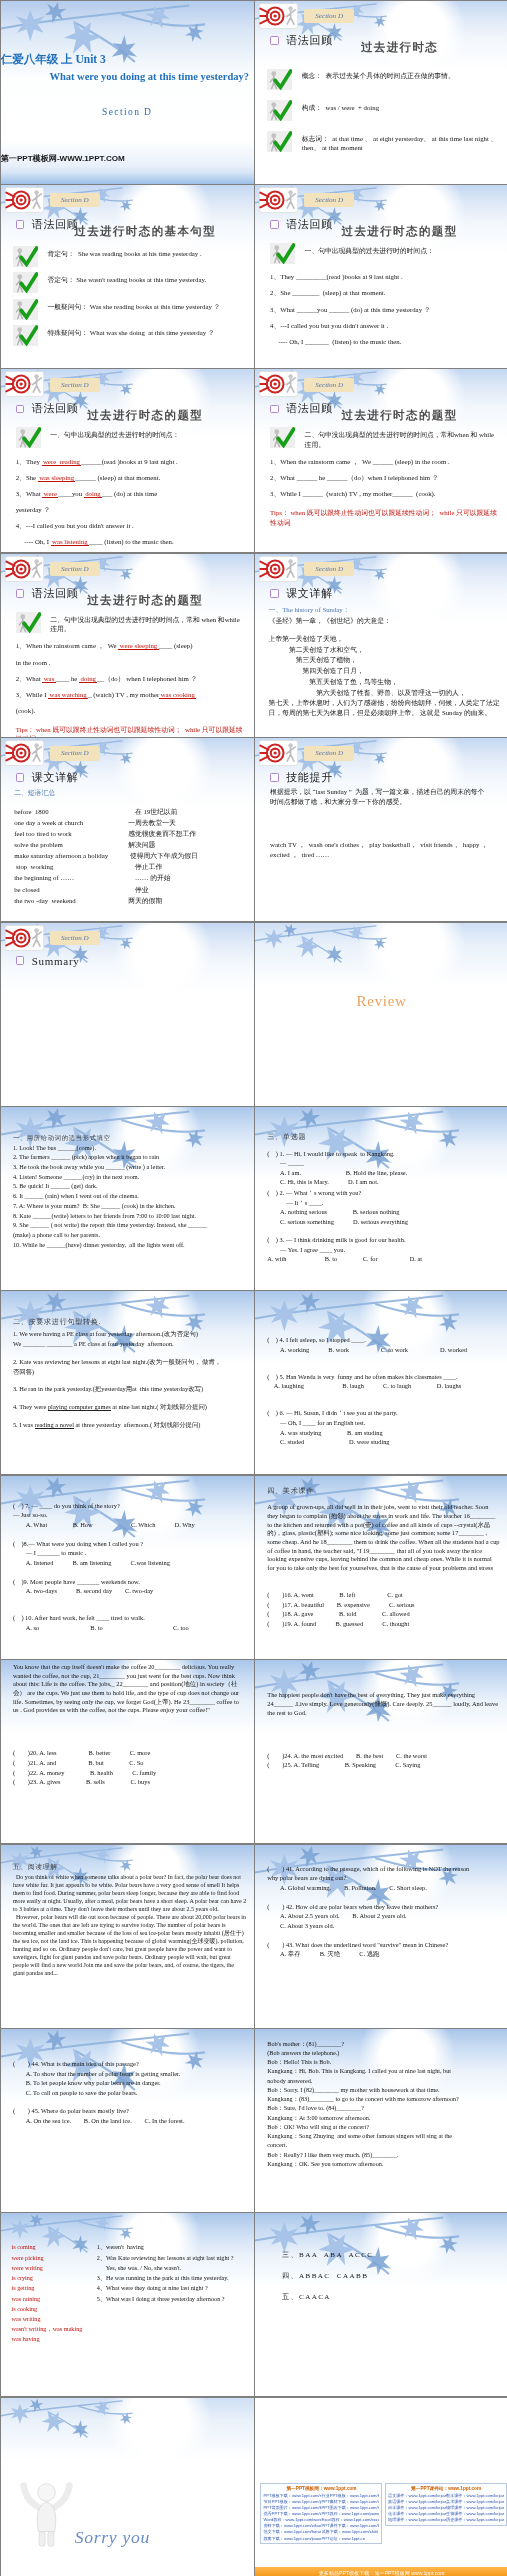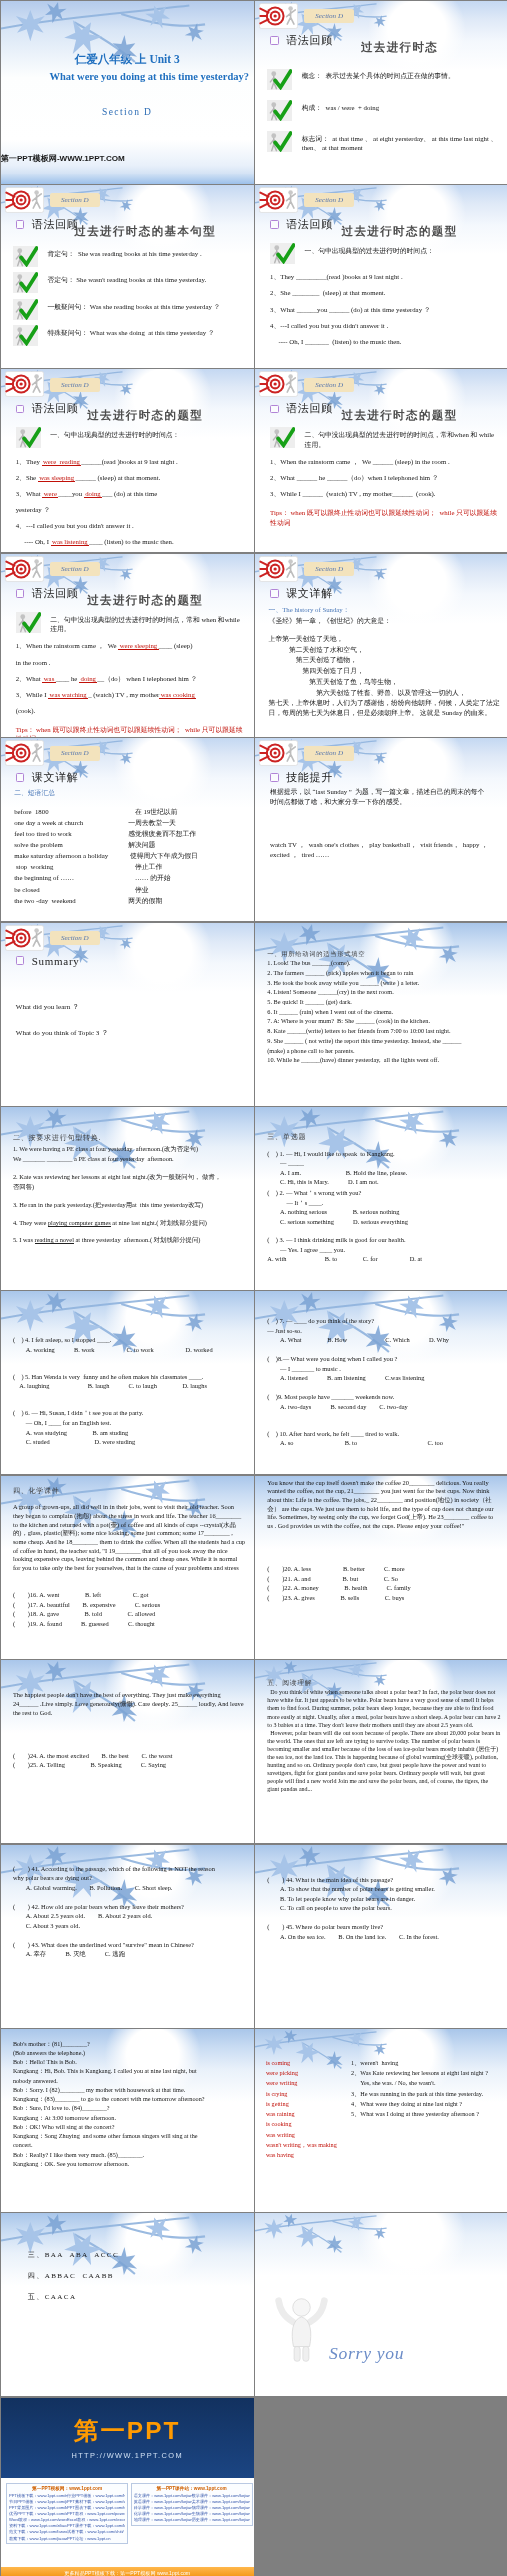--- a/index.html
+++ b/index.html
@@ -41,21 +41,21 @@
   .redu{color:#c11008;border-bottom:0.9px solid #c11008;padding:0 1.4px;}
   .u{border-bottom:0.7px solid #222;}
   .tip{color:#c11008;font-size:5.8px;}
   .mt{margin-top:9.5px;}
   .para{line-height:1.36;}
   .chk{display:flex;align-items:flex-start;}
   .chk svg{flex:0 0 auto;margin-right:9.5px;}
   .chk .lt{padding-top:2.7px;font-size:6.8px;}
   .pair span:first-child{display:inline-block;min-width:114px;}
   
-  .s1 .t1{position:absolute;top:51px;left:0;right:0;text-align:center;font-size:11.5px;font-weight:700;color:#1f6fbf;}
+  .s1 .t1{position:absolute;top:51px;left:0;right:0;text-align:left;font-size:11.5px;font-weight:700;color:#1f6fbf;}
   .s1 .t2{position:absolute;top:70px;left:0;right:0;text-align:center;font-size:10.5px;font-weight:700;color:#1f6fbf;margin-left:44px;}
   .s1 .t3{position:absolute;top:106px;left:0;right:0;text-align:center;font-size:9.5px;color:#2d6db5;letter-spacing:1.4px;}
   .s1 .t4{position:absolute;top:152px;left:0;right:0;text-align:left;font-size:8.1px;font-weight:700;color:#1a1a1a;
           font-family:"Liberation Sans","DejaVu Sans",sans-serif;}
   .s2 .sbody{top:68px;} .s2 .chk{margin-bottom:10.2px;}
   .s3 .sbody{top:61px;} .s3 .chk{margin-bottom:5.4px;}
   .qs .sbody{top:58px;left:15px;} .qs .ln{font-size:6.8px;margin-bottom:6.8px;} .qs .chk{margin-bottom:8.1px;}
   .s8 .sbody{top:51px;left:13.5px;} .s8 .ln{font-size:6.8px;margin-bottom:1.4px;}
   .s9 .sbody{top:50px;left:13.5px;} .s9 .ln{font-size:6.8px;margin-bottom:1.7px;}
   .s10 .sbody{top:49px;left:15px;right:17.6px;} .s10 .ln{font-size:6.8px;}
@@ -583,24 +583,36 @@
     <path d="M2 8 L14 14 M2 19 L12 19 M2 30 L14 24" stroke="#cc2222" stroke-width="3" stroke-linecap="round"></path>
     <circle cx="47" cy="8" r="3.4" fill="#c9c9c9"></circle>
     <path d="M47 12 v9 M47 15 l7 -5 M47 15 l-6 5 M47 21 l5 10 M47 21 l-5 10" stroke="#bdbdbd" stroke-width="2.4" fill="none" stroke-linecap="round"></path>
   </svg>
         <div class="banner">Section D</div>
         <div class="tabrow">
           <span class="cbox"></span>
           <span class="tablab">Summary</span>
         </div>
       </div>
-    <div class="sbody">
-        <div class="ln"><span class="lt"><span>What did you learn ？</span></span></div>
-        <div class="ln"><span class="lt"><span>What do you think of Topic 3 ？</span></span></div>
-      </div>
+  </section>
+  <section class="slide s12 bg-plain">
+    <div class="deco"><svg width="162" height="45" viewBox="0 0 240 66">
+    <path d="M0 26 C50 16 110 12 180 4 M70 20 C92 32 112 44 128 58 M115 12 C140 20 170 26 195 22" stroke="#8fb2dd" stroke-width="2" fill="none" opacity="0.9"></path>
+    <g fill="#a7c4e8">
+      <path transform="translate(28,22) scale(1.15)" d="M0 -12 L3 -4 L12 -7 L6 0 L11 7 L3 4 L0 14 L-3 4 L-11 7 L-6 0 L-12 -7 L-3 -4 Z"></path>
+      <path transform="translate(78,34) scale(1.35) rotate(30)" d="M0 -12 L3 -4 L12 -7 L6 0 L11 7 L3 4 L0 14 L-3 4 L-11 7 L-6 0 L-12 -7 L-3 -4 Z"></path>
+      <path transform="translate(150,14) scale(0.9) rotate(-20)" d="M0 -12 L3 -4 L12 -7 L6 0 L11 7 L3 4 L0 14 L-3 4 L-11 7 L-6 0 L-12 -7 L-3 -4 Z"></path>
+    </g>
+    <g fill="#7ba3d4" opacity="0.85">
+      <path transform="translate(52,10) scale(0.8) rotate(15)" d="M0 -12 L3 -4 L12 -7 L6 0 L11 7 L3 4 L0 14 L-3 4 L-11 7 L-6 0 L-12 -7 L-3 -4 Z"></path>
+      <path transform="translate(118,46) scale(1.0) rotate(60)" d="M0 -12 L3 -4 L12 -7 L6 0 L11 7 L3 4 L0 14 L-3 4 L-11 7 L-6 0 L-12 -7 L-3 -4 Z"></path>
+      <path transform="translate(185,30) scale(0.7) rotate(-45)" d="M0 -12 L3 -4 L12 -7 L6 0 L11 7 L3 4 L0 14 L-3 4 L-11 7 L-6 0 L-12 -7 L-3 -4 Z"></path>
+    </g>
+  </svg></div>
+    <div class="review">Review</div>
   </section>
 
   <section class="slide s13 bg-ex">
     <div class="deco deco-wide"><svg width="162" height="45" viewBox="0 0 240 66">
     <path d="M0 26 C50 16 110 12 180 4 M70 20 C92 32 112 44 128 58 M115 12 C140 20 170 26 195 22" stroke="#8fb2dd" stroke-width="2" fill="none" opacity="0.9"></path>
     <g fill="#a7c4e8">
       <path transform="translate(28,22) scale(1.15)" d="M0 -12 L3 -4 L12 -7 L6 0 L11 7 L3 4 L0 14 L-3 4 L-11 7 L-6 0 L-12 -7 L-3 -4 Z"></path>
       <path transform="translate(78,34) scale(1.35) rotate(30)" d="M0 -12 L3 -4 L12 -7 L6 0 L11 7 L3 4 L0 14 L-3 4 L-11 7 L-6 0 L-12 -7 L-3 -4 Z"></path>
       <path transform="translate(150,14) scale(0.9) rotate(-20)" d="M0 -12 L3 -4 L12 -7 L6 0 L11 7 L3 4 L0 14 L-3 4 L-11 7 L-6 0 L-12 -7 L-3 -4 Z"></path>
     </g>
@@ -618,50 +630,20 @@
         <div class="ln mb0"><span class="lt"><span>4. Listen! Someone ______(cry) in the next room.</span></span></div>
         <div class="ln mb0"><span class="lt"><span>5. Be quick! It ______ (get) dark.</span></span></div>
         <div class="ln mb0"><span class="lt"><span>6. It ______ (rain) when I went out of the cinema.</span></span></div>
         <div class="ln mb0"><span class="lt"><span>7. A: Where is your mum?  B: She ______ (cook) in the kitchen.</span></span></div>
         <div class="ln mb0"><span class="lt"><span>8. Kate ______(write) letters to her friends from 7:00 to 10:00 last night.</span></span></div>
         <div class="ln mb0"><span class="lt"><span>9. She ______ ( not write) the report this time yesterday. Instead, she ______</span></span></div>
         <div class="ln mb0"><span class="lt"><span>(make) a phone call to her parents.</span></span></div>
         <div class="ln mb0"><span class="lt"><span>10. While he ______(have) dinner yesterday,  all the lights went off.</span></span></div>
       </div>
   </section>
-  <section class="slide s14 bg-ex">
-    <div class="deco deco-wide"><svg width="162" height="45" viewBox="0 0 240 66">
-    <path d="M0 26 C50 16 110 12 180 4 M70 20 C92 32 112 44 128 58 M115 12 C140 20 170 26 195 22" stroke="#8fb2dd" stroke-width="2" fill="none" opacity="0.9"></path>
-    <g fill="#a7c4e8">
-      <path transform="translate(28,22) scale(1.15)" d="M0 -12 L3 -4 L12 -7 L6 0 L11 7 L3 4 L0 14 L-3 4 L-11 7 L-6 0 L-12 -7 L-3 -4 Z"></path>
-      <path transform="translate(78,34) scale(1.35) rotate(30)" d="M0 -12 L3 -4 L12 -7 L6 0 L11 7 L3 4 L0 14 L-3 4 L-11 7 L-6 0 L-12 -7 L-3 -4 Z"></path>
-      <path transform="translate(150,14) scale(0.9) rotate(-20)" d="M0 -12 L3 -4 L12 -7 L6 0 L11 7 L3 4 L0 14 L-3 4 L-11 7 L-6 0 L-12 -7 L-3 -4 Z"></path>
-    </g>
-    <g fill="#7ba3d4" opacity="0.85">
-      <path transform="translate(52,10) scale(0.8) rotate(15)" d="M0 -12 L3 -4 L12 -7 L6 0 L11 7 L3 4 L0 14 L-3 4 L-11 7 L-6 0 L-12 -7 L-3 -4 Z"></path>
-      <path transform="translate(118,46) scale(1.0) rotate(60)" d="M0 -12 L3 -4 L12 -7 L6 0 L11 7 L3 4 L0 14 L-3 4 L-11 7 L-6 0 L-12 -7 L-3 -4 Z"></path>
-      <path transform="translate(185,30) scale(0.7) rotate(-45)" d="M0 -12 L3 -4 L12 -7 L6 0 L11 7 L3 4 L0 14 L-3 4 L-11 7 L-6 0 L-12 -7 L-3 -4 Z"></path>
-    </g>
-  </svg></div>
-    <div class="sbody">
-        <div class="ln head"><span class="lt"><span>二、按要求进行句型转换.</span></span></div>
-        <div class="ln mb0"><span class="lt"><span>1. We were having a PE class at four yesterday  afternoon.(改为否定句)</span></span></div>
-        <div class="ln"><span class="lt"><span>We _______ ________ a PE class at four yesterday  afternoon.</span></span></div>
-        <div class="ln gap"><span class="lt"></span></div>
-        <div class="ln mb0"><span class="lt"><span>2. Kate was reviewing her lessons at eight last night.(改为一般疑问句， 做肯，</span></span></div>
-        <div class="ln"><span class="lt"><span>否回答)</span></span></div>
-        <div class="ln gap"><span class="lt"></span></div>
-        <div class="ln"><span class="lt"><span>3. He ran in the park yesterday.(把yesterday用at  this time yesterday改写)</span></span></div>
-        <div class="ln gap"><span class="lt"></span></div>
-        <div class="ln"><span class="lt"><span>4. They were </span><span class="u">playing computer games</span><span> at nine last night.( 对划线部分提问)</span></span></div>
-        <div class="ln gap"><span class="lt"></span></div>
-        <div class="ln"><span class="lt"><span>5. I was </span><span class="u">reading a novel</span><span> at three yesterday  afternoon.( 对划线部分提问)</span></span></div>
-      </div>
-  </section>
-
   <section class="slide s15 bg-ex">
     <div class="deco deco-wide"><svg width="162" height="45" viewBox="0 0 240 66">
     <path d="M0 26 C50 16 110 12 180 4 M70 20 C92 32 112 44 128 58 M115 12 C140 20 170 26 195 22" stroke="#8fb2dd" stroke-width="2" fill="none" opacity="0.9"></path>
     <g fill="#a7c4e8">
       <path transform="translate(28,22) scale(1.15)" d="M0 -12 L3 -4 L12 -7 L6 0 L11 7 L3 4 L0 14 L-3 4 L-11 7 L-6 0 L-12 -7 L-3 -4 Z"></path>
       <path transform="translate(78,34) scale(1.35) rotate(30)" d="M0 -12 L3 -4 L12 -7 L6 0 L11 7 L3 4 L0 14 L-3 4 L-11 7 L-6 0 L-12 -7 L-3 -4 Z"></path>
       <path transform="translate(150,14) scale(0.9) rotate(-20)" d="M0 -12 L3 -4 L12 -7 L6 0 L11 7 L3 4 L0 14 L-3 4 L-11 7 L-6 0 L-12 -7 L-3 -4 Z"></path>
     </g>
     <g fill="#7ba3d4" opacity="0.85">
       <path transform="translate(52,10) scale(0.8) rotate(15)" d="M0 -12 L3 -4 L12 -7 L6 0 L11 7 L3 4 L0 14 L-3 4 L-11 7 L-6 0 L-12 -7 L-3 -4 Z"></path>
@@ -678,20 +660,50 @@
         <div class="ln mb0"><span class="lt"><span>(　) 2. — What＇s wrong with you?</span></span></div>
         <div class="ln mb0"><span class="lt"><span>　　　— It＇s ____.</span></span></div>
         <div class="ln mb0"><span class="lt"><span>　　A. nothing serious　　　　B. serious nothing</span></span></div>
         <div class="ln"><span class="lt"><span>　　C. serious something　　　D. serious everything</span></span></div>
         <div class="ln gap"><span class="lt"></span></div>
         <div class="ln mb0"><span class="lt"><span>(　) 3. — I think drinking milk is good for our health.</span></span></div>
         <div class="ln mb0"><span class="lt"><span>　　— Yes. I agree ____ you.</span></span></div>
         <div class="ln"><span class="lt"><span>A. with　　　　　　B. to　　　　C. for　　　　　D. at</span></span></div>
       </div>
   </section>
+
+  <section class="slide s14 bg-ex">
+    <div class="deco deco-wide"><svg width="162" height="45" viewBox="0 0 240 66">
+    <path d="M0 26 C50 16 110 12 180 4 M70 20 C92 32 112 44 128 58 M115 12 C140 20 170 26 195 22" stroke="#8fb2dd" stroke-width="2" fill="none" opacity="0.9"></path>
+    <g fill="#a7c4e8">
+      <path transform="translate(28,22) scale(1.15)" d="M0 -12 L3 -4 L12 -7 L6 0 L11 7 L3 4 L0 14 L-3 4 L-11 7 L-6 0 L-12 -7 L-3 -4 Z"></path>
+      <path transform="translate(78,34) scale(1.35) rotate(30)" d="M0 -12 L3 -4 L12 -7 L6 0 L11 7 L3 4 L0 14 L-3 4 L-11 7 L-6 0 L-12 -7 L-3 -4 Z"></path>
+      <path transform="translate(150,14) scale(0.9) rotate(-20)" d="M0 -12 L3 -4 L12 -7 L6 0 L11 7 L3 4 L0 14 L-3 4 L-11 7 L-6 0 L-12 -7 L-3 -4 Z"></path>
+    </g>
+    <g fill="#7ba3d4" opacity="0.85">
+      <path transform="translate(52,10) scale(0.8) rotate(15)" d="M0 -12 L3 -4 L12 -7 L6 0 L11 7 L3 4 L0 14 L-3 4 L-11 7 L-6 0 L-12 -7 L-3 -4 Z"></path>
+      <path transform="translate(118,46) scale(1.0) rotate(60)" d="M0 -12 L3 -4 L12 -7 L6 0 L11 7 L3 4 L0 14 L-3 4 L-11 7 L-6 0 L-12 -7 L-3 -4 Z"></path>
+      <path transform="translate(185,30) scale(0.7) rotate(-45)" d="M0 -12 L3 -4 L12 -7 L6 0 L11 7 L3 4 L0 14 L-3 4 L-11 7 L-6 0 L-12 -7 L-3 -4 Z"></path>
+    </g>
+  </svg></div>
+    <div class="sbody">
+        <div class="ln head"><span class="lt"><span>二、按要求进行句型转换.</span></span></div>
+        <div class="ln mb0"><span class="lt"><span>1. We were having a PE class at four yesterday  afternoon.(改为否定句)</span></span></div>
+        <div class="ln"><span class="lt"><span>We _______ ________ a PE class at four yesterday  afternoon.</span></span></div>
+        <div class="ln gap"><span class="lt"></span></div>
+        <div class="ln mb0"><span class="lt"><span>2. Kate was reviewing her lessons at eight last night.(改为一般疑问句， 做肯，</span></span></div>
+        <div class="ln"><span class="lt"><span>否回答)</span></span></div>
+        <div class="ln gap"><span class="lt"></span></div>
+        <div class="ln"><span class="lt"><span>3. He ran in the park yesterday.(把yesterday用at  this time yesterday改写)</span></span></div>
+        <div class="ln gap"><span class="lt"></span></div>
+        <div class="ln"><span class="lt"><span>4. They were </span><span class="u">playing computer games</span><span> at nine last night.( 对划线部分提问)</span></span></div>
+        <div class="ln gap"><span class="lt"></span></div>
+        <div class="ln"><span class="lt"><span>5. I was </span><span class="u">reading a novel</span><span> at three yesterday  afternoon.( 对划线部分提问)</span></span></div>
+      </div>
+  </section>
   <section class="slide s16 bg-ex">
     <div class="deco deco-wide"><svg width="162" height="45" viewBox="0 0 240 66">
     <path d="M0 26 C50 16 110 12 180 4 M70 20 C92 32 112 44 128 58 M115 12 C140 20 170 26 195 22" stroke="#8fb2dd" stroke-width="2" fill="none" opacity="0.9"></path>
     <g fill="#a7c4e8">
       <path transform="translate(28,22) scale(1.15)" d="M0 -12 L3 -4 L12 -7 L6 0 L11 7 L3 4 L0 14 L-3 4 L-11 7 L-6 0 L-12 -7 L-3 -4 Z"></path>
       <path transform="translate(78,34) scale(1.35) rotate(30)" d="M0 -12 L3 -4 L12 -7 L6 0 L11 7 L3 4 L0 14 L-3 4 L-11 7 L-6 0 L-12 -7 L-3 -4 Z"></path>
       <path transform="translate(150,14) scale(0.9) rotate(-20)" d="M0 -12 L3 -4 L12 -7 L6 0 L11 7 L3 4 L0 14 L-3 4 L-11 7 L-6 0 L-12 -7 L-3 -4 Z"></path>
     </g>
     <g fill="#7ba3d4" opacity="0.85">
       <path transform="translate(52,10) scale(0.8) rotate(15)" d="M0 -12 L3 -4 L12 -7 L6 0 L11 7 L3 4 L0 14 L-3 4 L-11 7 L-6 0 L-12 -7 L-3 -4 Z"></path>
@@ -754,21 +766,21 @@
       <path transform="translate(78,34) scale(1.35) rotate(30)" d="M0 -12 L3 -4 L12 -7 L6 0 L11 7 L3 4 L0 14 L-3 4 L-11 7 L-6 0 L-12 -7 L-3 -4 Z"></path>
       <path transform="translate(150,14) scale(0.9) rotate(-20)" d="M0 -12 L3 -4 L12 -7 L6 0 L11 7 L3 4 L0 14 L-3 4 L-11 7 L-6 0 L-12 -7 L-3 -4 Z"></path>
     </g>
     <g fill="#7ba3d4" opacity="0.85">
       <path transform="translate(52,10) scale(0.8) rotate(15)" d="M0 -12 L3 -4 L12 -7 L6 0 L11 7 L3 4 L0 14 L-3 4 L-11 7 L-6 0 L-12 -7 L-3 -4 Z"></path>
       <path transform="translate(118,46) scale(1.0) rotate(60)" d="M0 -12 L3 -4 L12 -7 L6 0 L11 7 L3 4 L0 14 L-3 4 L-11 7 L-6 0 L-12 -7 L-3 -4 Z"></path>
       <path transform="translate(185,30) scale(0.7) rotate(-45)" d="M0 -12 L3 -4 L12 -7 L6 0 L11 7 L3 4 L0 14 L-3 4 L-11 7 L-6 0 L-12 -7 L-3 -4 Z"></path>
     </g>
   </svg></div>
     <div class="sbody">
-        <div class="ln head"><span class="lt"><span>四、化学课件</span></span></div>
+        <div class="ln head"><span class="lt"><span>四、美术课件</span></span></div>
         <div class="ln para"><span class="lt"><span>A group of grown-ups, all did well in in their jobs, went to visit their old teacher. Soon they began to complain (抱怨) about the stress in work and life. The teacher 16________ to the kitchen and returned with a pot(壶) of coffee and all kinds of cups --crystal(水晶的)，glass, plastic(塑料); some nice looking, some just common; some 17________ , some cheap. And he 18________ them to drink the coffee. When all the students had a cup of coffee in hand, the teacher said, "I 19________ that all of you took away the nice looking expensive cups, leaving behind the common and cheap ones. While it is normal for you to take only the best for yourselves, that is the cause of your problems and stress</span></span></div>
         <div class="ln gap"><span class="lt"></span></div>
         <div class="ln gap"><span class="lt"></span></div>
         <div class="ln mb0"><span class="lt"><span>(　　)16. A. went　　　　B. left　　　　　C. got</span></span></div>
         <div class="ln mb0"><span class="lt"><span>(　　)17. A. beautiful　　B. expensive　　　C. serious</span></span></div>
         <div class="ln mb0"><span class="lt"><span>(　　)18. A. gave　　　　B. told　　　　C. allowed</span></span></div>
         <div class="ln mb0"><span class="lt"><span>(　　)19. A. found　　　B. guessed　　　C. thought</span></span></div>
       </div>
   </section>
 
@@ -977,24 +989,20 @@
         <path d="M54 42 C70 32 74 22 76 10" stroke="#ececec" stroke-width="10" fill="none" stroke-linecap="round"></path>
         <circle cx="42" cy="20" r="13" fill="#f6f6f6" stroke="#d2d2d2"></circle>
         <path d="M42 34 C28 38 26 58 30 78 L54 78 C58 58 56 38 42 34 Z" fill="#f3f3f3" stroke="#d2d2d2"></path>
         <rect x="31" y="78" width="9" height="22" rx="4" fill="#efefef" stroke="#d6d6d6"></rect>
         <rect x="44" y="78" width="9" height="22" rx="4" fill="#efefef" stroke="#d6d6d6"></rect>
       </svg>
     </div>
     <div class="thanks">Sorry you</div>
   </section>
   <section class="slide s28">
-    <div class="top">
-      <div class="logo">第一PPT</div>
-      <div class="url">HTTP://WWW.1PPT.COM</div>
-    </div>
     <div class="linkbox lb-l">
       <div class="lkhead">第一PPT模板网：www.1ppt.com</div>
       <div>
           <div class="lkrow">
             <span class="lk">PPT模板下载：www.1ppt.com/moban/</span>
             <span class="lk">行业PPT模板：www.1ppt.com/hangye/</span>
           </div>
           <div class="lkrow">
             <span class="lk">节日PPT模板：www.1ppt.com/jieri/</span>
             <span class="lk">PPT素材下载：www.1ppt.com/sucai/</span>

